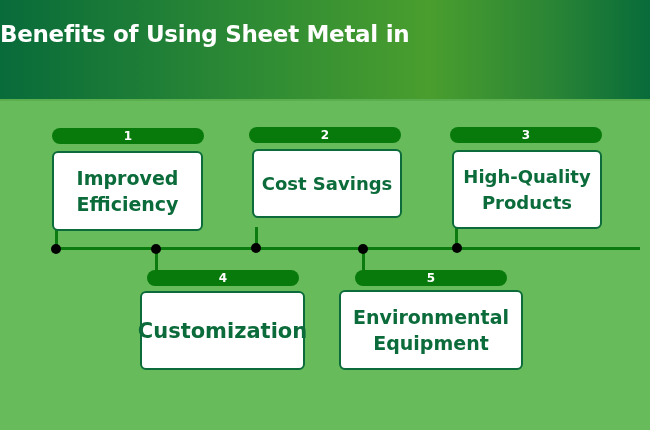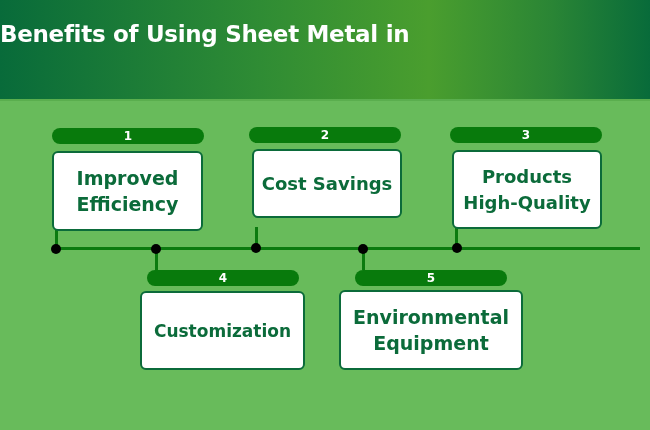--- a/index.html
+++ b/index.html
@@ -51,28 +51,28 @@
 </div>
 
 <div class="pill" style="left:249px; top:127px; width:152px;">2</div>
 <div class="card" style="left:252px; top:149px; width:150px; height:69px;">
   <div style="font-size:18px;">Cost Savings</div>
 </div>
 
 <div class="pill" style="left:450px; top:127px; width:152px;">3</div>
 <div class="card" style="left:452px; top:150px; width:150px; height:79px;">
   <div>
+    <div style="font-size:18px;">High-Quality</div>
     <div style="font-size:18px;">Products</div>
-    <div style="font-size:18px;">High-Quality</div>
   </div>
 </div>
 
 <div class="pill" style="left:147px; top:270px; width:152px;">4</div>
 <div class="card" style="left:140px; top:291px; width:165px; height:79px;">
-  <div style="font-size:17px;">Customization</div>
+  <div style="font-size:21px;">Customization</div>
 </div>
 
 <div class="pill" style="left:355px; top:270px; width:152px;">5</div>
 <div class="card" style="left:339px; top:290px; width:184px; height:80px;">
   <div>
     <div>Environmental</div>
     <div>Equipment</div>
   </div>
 </div>
 

